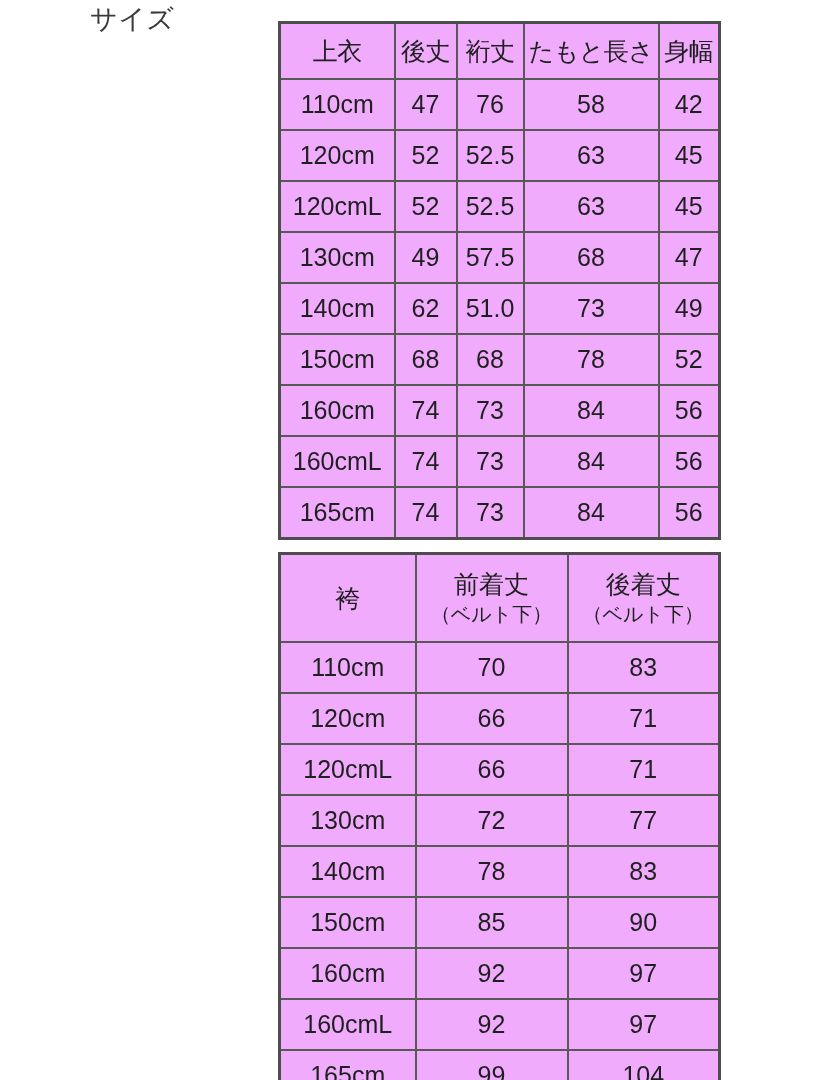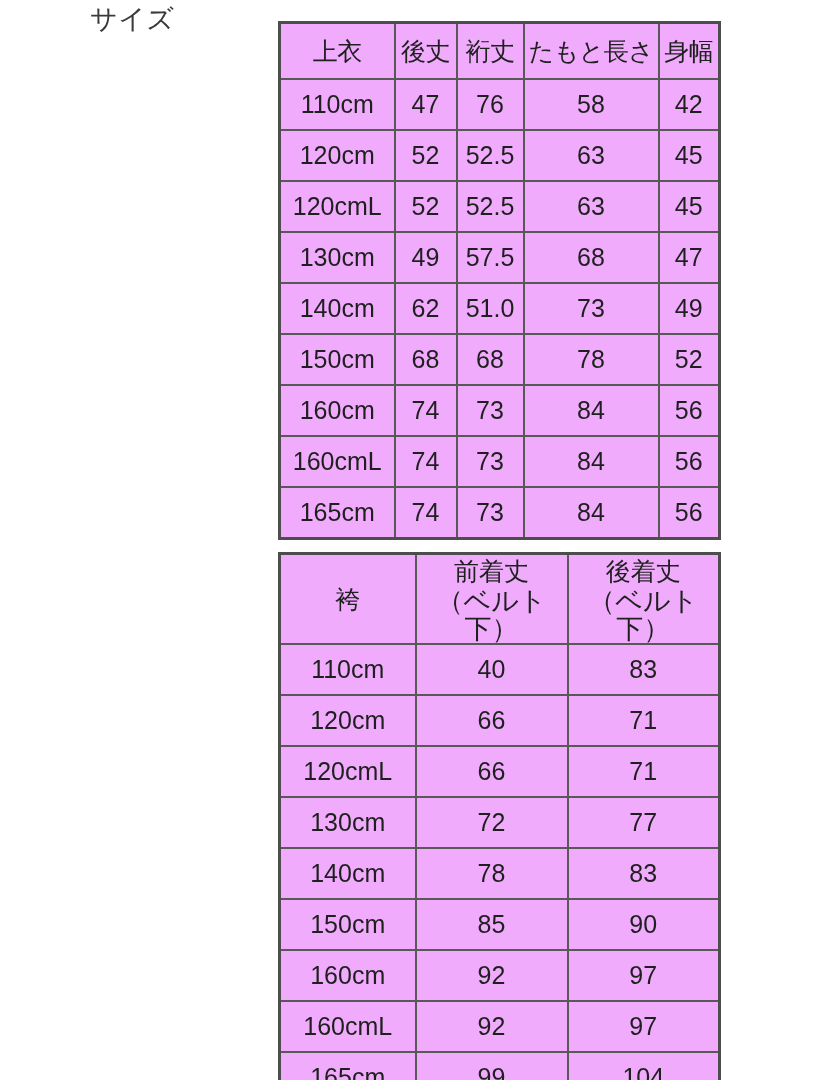--- a/index.html
+++ b/index.html
@@ -84,21 +84,21 @@
   #table-hakama .col-a    { width: 152px; }
   #table-hakama .col-b    { width: 152px; }
 
   .hdr-main {
     display: block;
     font-size: 25px;
     line-height: 32px;
   }
   .hdr-sub {
     display: block;
-    font-size: 27px;
+    font-size: 20px;
     line-height: 28px;
   }
 </style>
 </head>
 <body>
 
 <div class="page-title">サイズ</div>
 
 <table class="size-table" id="table-jacket">
   <colgroup>
@@ -199,21 +199,21 @@
         <span class="hdr-sub">（ベルト下）</span>
       </td>
       <td>
         <span class="hdr-main">後着丈</span>
         <span class="hdr-sub">（ベルト下）</span>
       </td>
     </tr>
 
     <tr>
       <td>110cm</td>
-      <td>40</td>
+      <td>70</td>
       <td>83</td>
     </tr>
     <tr>
       <td>120cm</td>
       <td>66</td>
       <td>71</td>
     </tr>
     <tr>
       <td>120cmL</td>
       <td>66</td>

